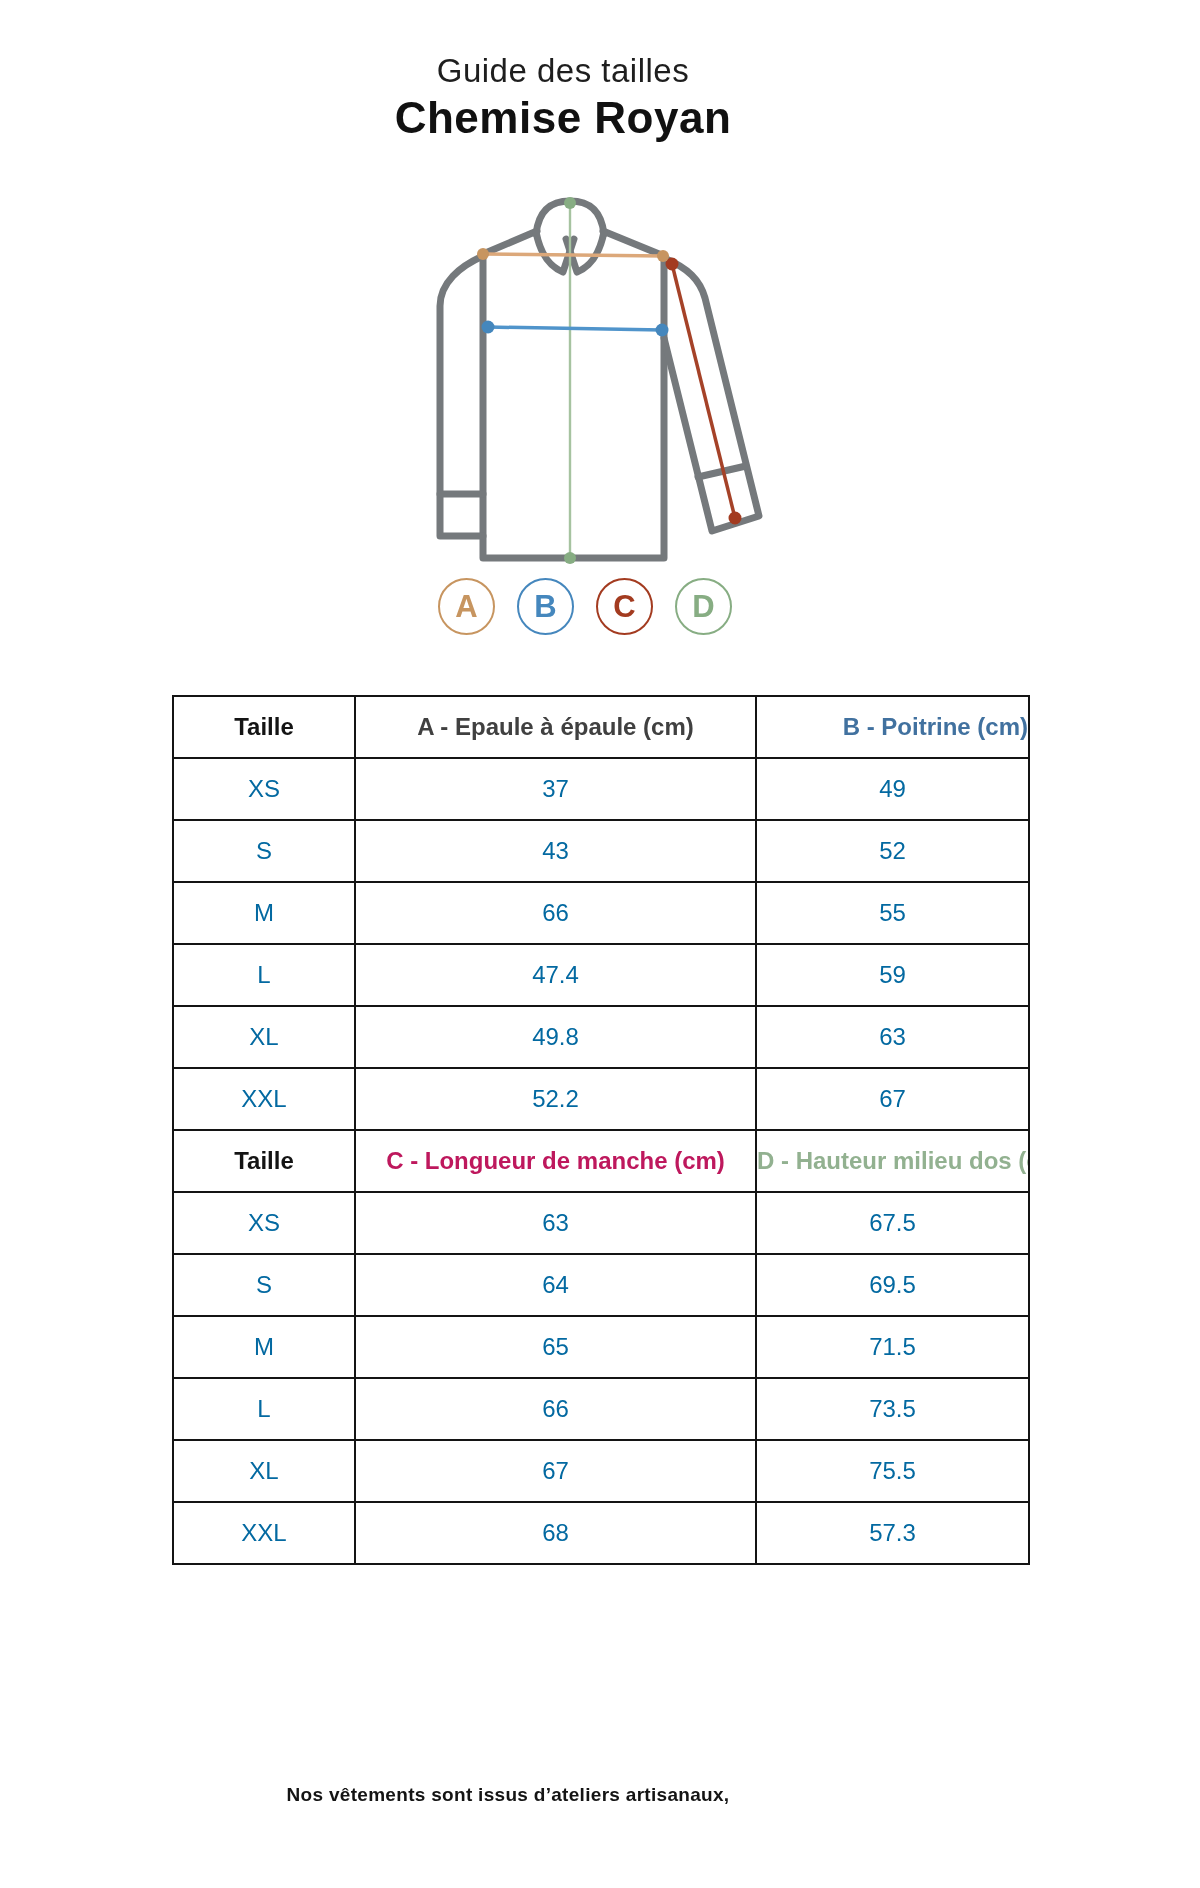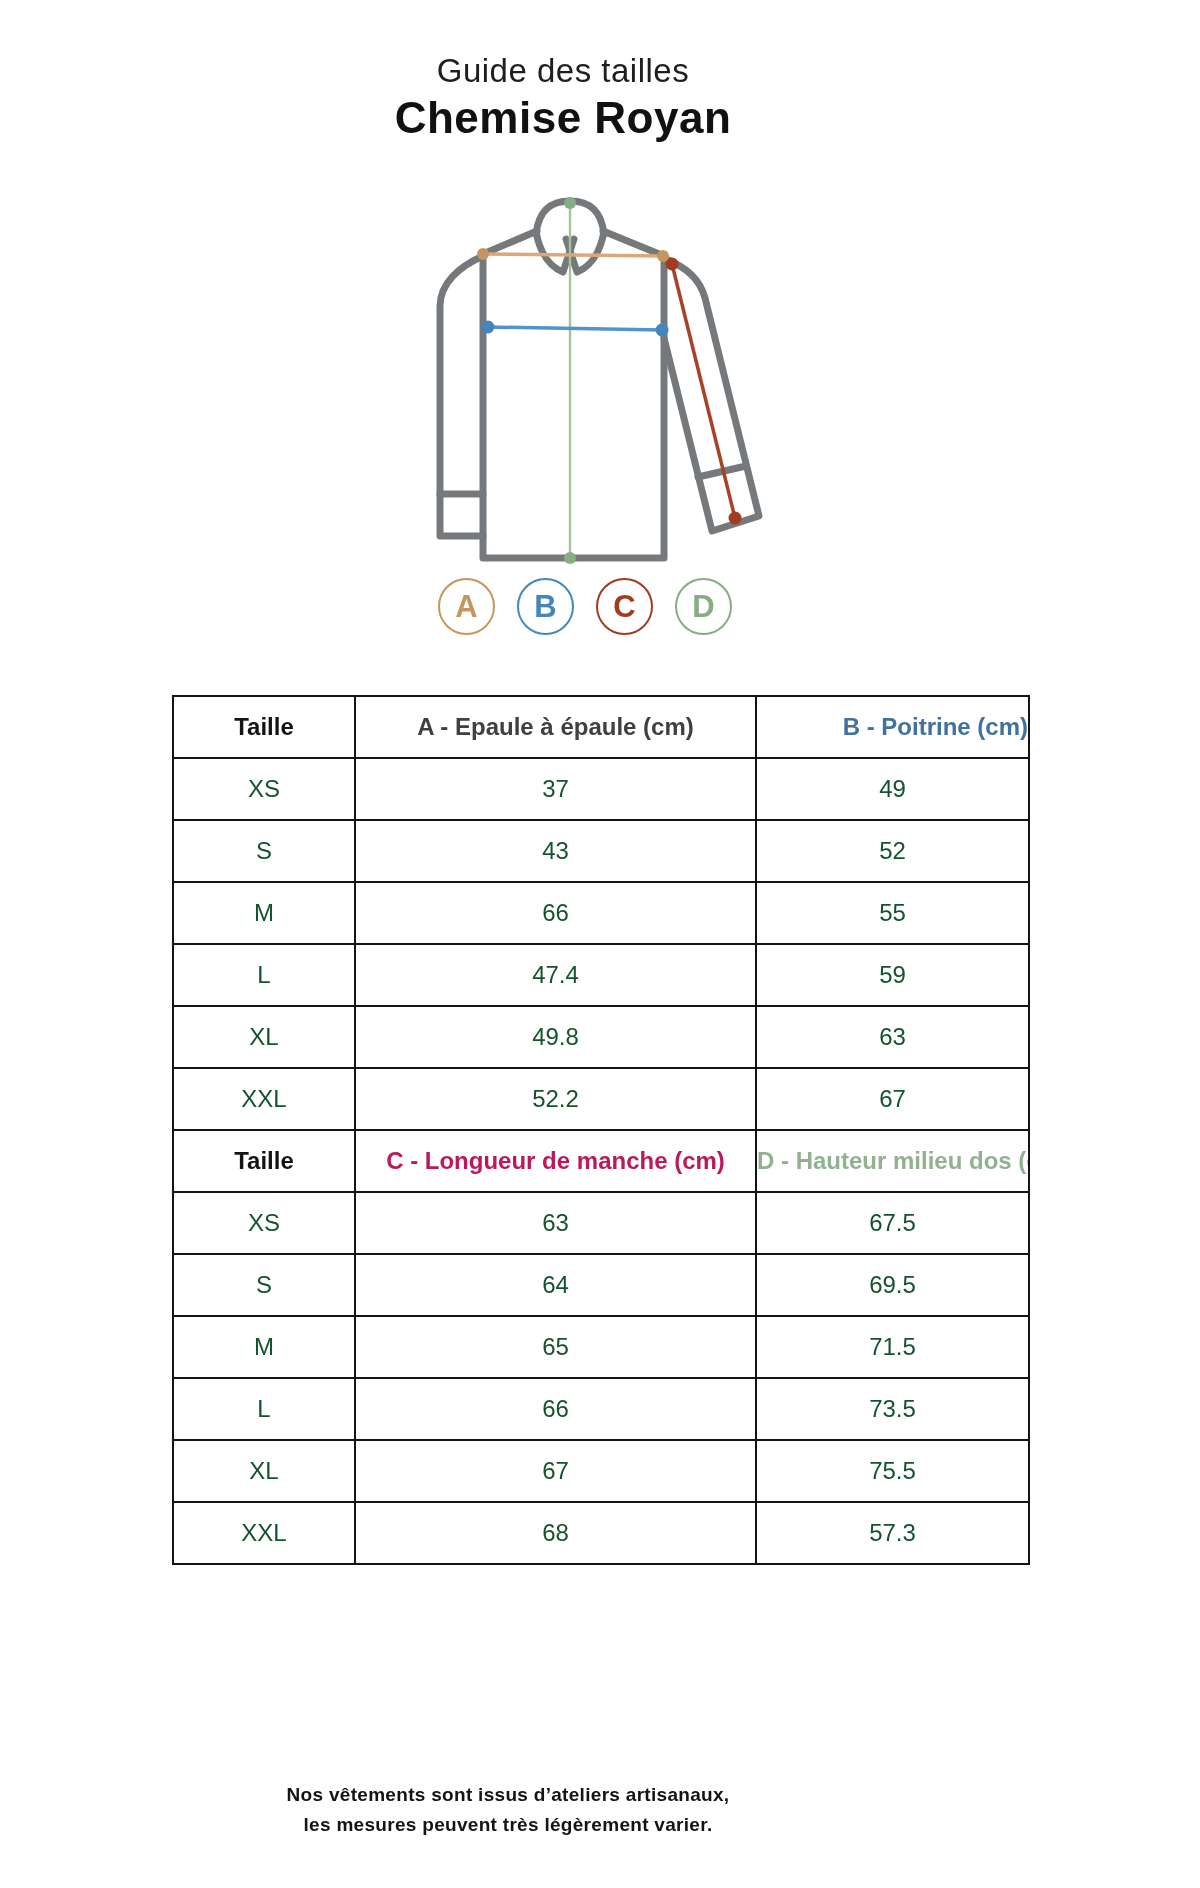--- a/index.html
+++ b/index.html
@@ -46,21 +46,21 @@
   }
   .size-table td,.size-table th{
     border:2px solid #141414;
     text-align:center;vertical-align:middle;
     font-size:24px;line-height:1.2;
     padding:0;
     overflow:hidden;white-space:nowrap;
   }
   .size-table tr{height:62px;}
   .size-table th{font-weight:700;}
-  .size-table td{font-weight:400;color:#14532d;}
+  .size-table td{font-weight:400;color:#0369a1;}
   .col-size{width:182px;}
   .col-m1{width:401px;}
   .col-m2{width:273px;}
   
   .footnote{
     position:absolute;top:1780px;left:0;width:1016px;
     text-align:center;
     font-size:19px;font-weight:700;line-height:30px;color:#141414;
     letter-spacing:.3px;
   }
@@ -196,16 +196,15 @@
       <tr>
         <td>XXL</td>
         <td>68</td>
         <td>57.3</td>
       </tr>
     </tbody>
   </table>
 
   <footer class="footnote">
     <div>Nos vêtements sont issus d’ateliers artisanaux,</div>
-    <div>les mesures peuvent très légèrement varier.</div>
   </footer>
 
 </div>
 
 </body></html>

